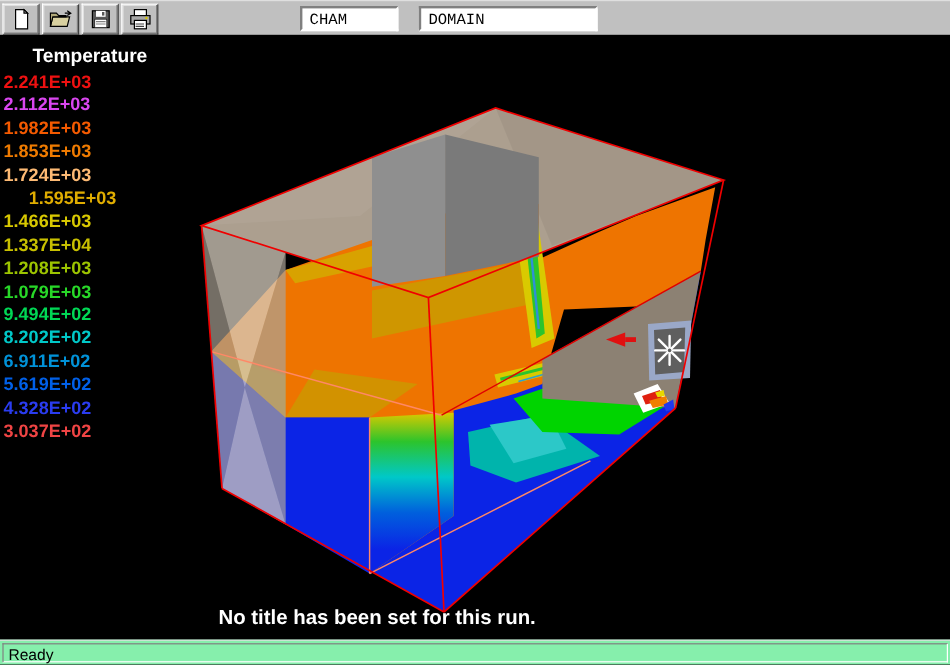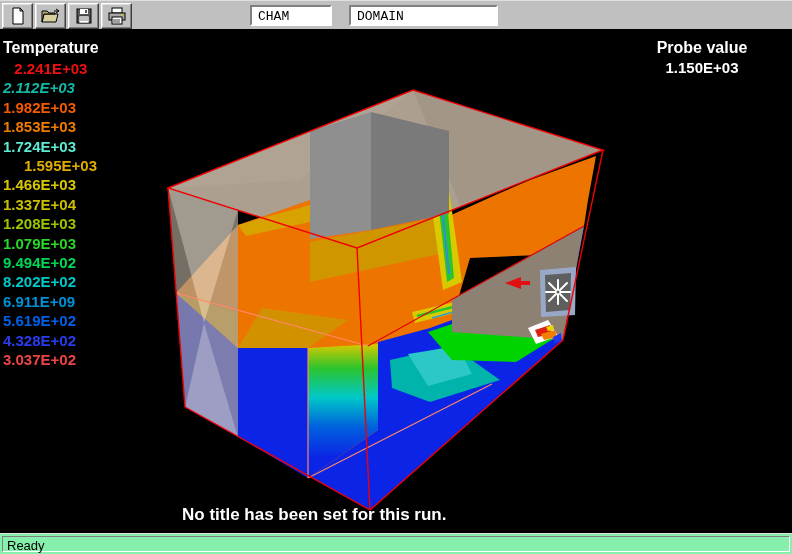--- a/index.html
+++ b/index.html
@@ -33,20 +33,21 @@
   #viewport{
     position:absolute;left:0;top:30px;width:792px;height:503px;
     background:#000;overflow:hidden;
   }
   #scene{position:absolute;left:0;top:0;}
   .overlay{position:absolute;color:#fff;}
   #legend{left:3px;top:8px;}
   #legend .lg-title{
     font-size:16px;font-weight:bold;color:#fff;line-height:20px;margin-bottom:1px;
     letter-spacing:0px;
+    margin-left:24px;
   }
   .legend-entry{
     font-size:15px;font-weight:bold;line-height:19.4px;white-space:pre;
   }
   #probe{left:646px;top:8px;width:112px;text-align:center;}
   #probe .pr-label{font-size:16px;font-weight:bold;line-height:20px;}
   #probe .pr-value{font-size:15px;font-weight:bold;line-height:19px;}
   #run-title{
     left:182px;top:475px;font-size:17px;font-weight:bold;white-space:pre;
   }
@@ -217,43 +218,39 @@
 
       <g fill="#e01010">
         <polygon points="505,253 521,247 521,259"></polygon>
         <rect x="521" y="251" width="9" height="4"></rect>
       </g>
     </svg>
 
     <div class="overlay" id="legend">
       <div class="lg-title">Temperature</div>
       <div>
-          <div class="legend-entry" style="color: rgb(238, 17, 17); text-align: center;">2.241E+03</div>
-          <div class="legend-entry" style="color: #14b8a6; font-style: italic;">2.112E+03</div>
+          <div class="legend-entry" style="color: rgb(238, 17, 17);">2.241E+03</div>
+          <div class="legend-entry" style="color: #d946ef;">2.112E+03</div>
           <div class="legend-entry" style="color: rgb(244, 90, 0);">1.982E+03</div>
           <div class="legend-entry" style="color: rgb(239, 123, 0);">1.853E+03</div>
-          <div class="legend-entry" style="color: #5eead4;">1.724E+03</div>
+          <div class="legend-entry" style="color: #fdba74;">1.724E+03</div>
           <div class="legend-entry" style="color: rgb(224, 173, 0); margin-left: 21px;">1.595E+03</div>
           <div class="legend-entry" style="color: rgb(216, 200, 0);">1.466E+03</div>
           <div class="legend-entry" style="color: rgb(200, 192, 0);">1.337E+04</div>
           <div class="legend-entry" style="color: rgb(156, 196, 0);">1.208E+03</div>
           <div class="legend-entry" style="color: rgb(40, 216, 40);">1.079E+03</div>
           <div class="legend-entry" style="color: rgb(0, 216, 85);">9.494E+02</div>
           <div class="legend-entry" style="color: rgb(0, 200, 200);">8.202E+02</div>
-          <div class="legend-entry" style="color: rgb(0, 146, 216);">6.911E+09</div>
+          <div class="legend-entry" style="color: rgb(0, 146, 216);">6.911E+02</div>
           <div class="legend-entry" style="color: rgb(0, 96, 232);">5.619E+02</div>
           <div class="legend-entry" style="color: rgb(42, 60, 240);">4.328E+02</div>
           <div class="legend-entry" style="color: #ef4444;">3.037E+02</div>
         </div>
     </div>
 
-    <div class="overlay" id="probe">
-      <div class="pr-label">Probe value</div>
-      <div class="pr-value">1.150E+03</div>
-    </div>
 
     <div class="overlay" id="run-title">No title has been set for this run.</div>
   </div>
 
   <div id="statusbar">
     <div class="status-text">Ready</div>
   </div>
 
 </div>
 

